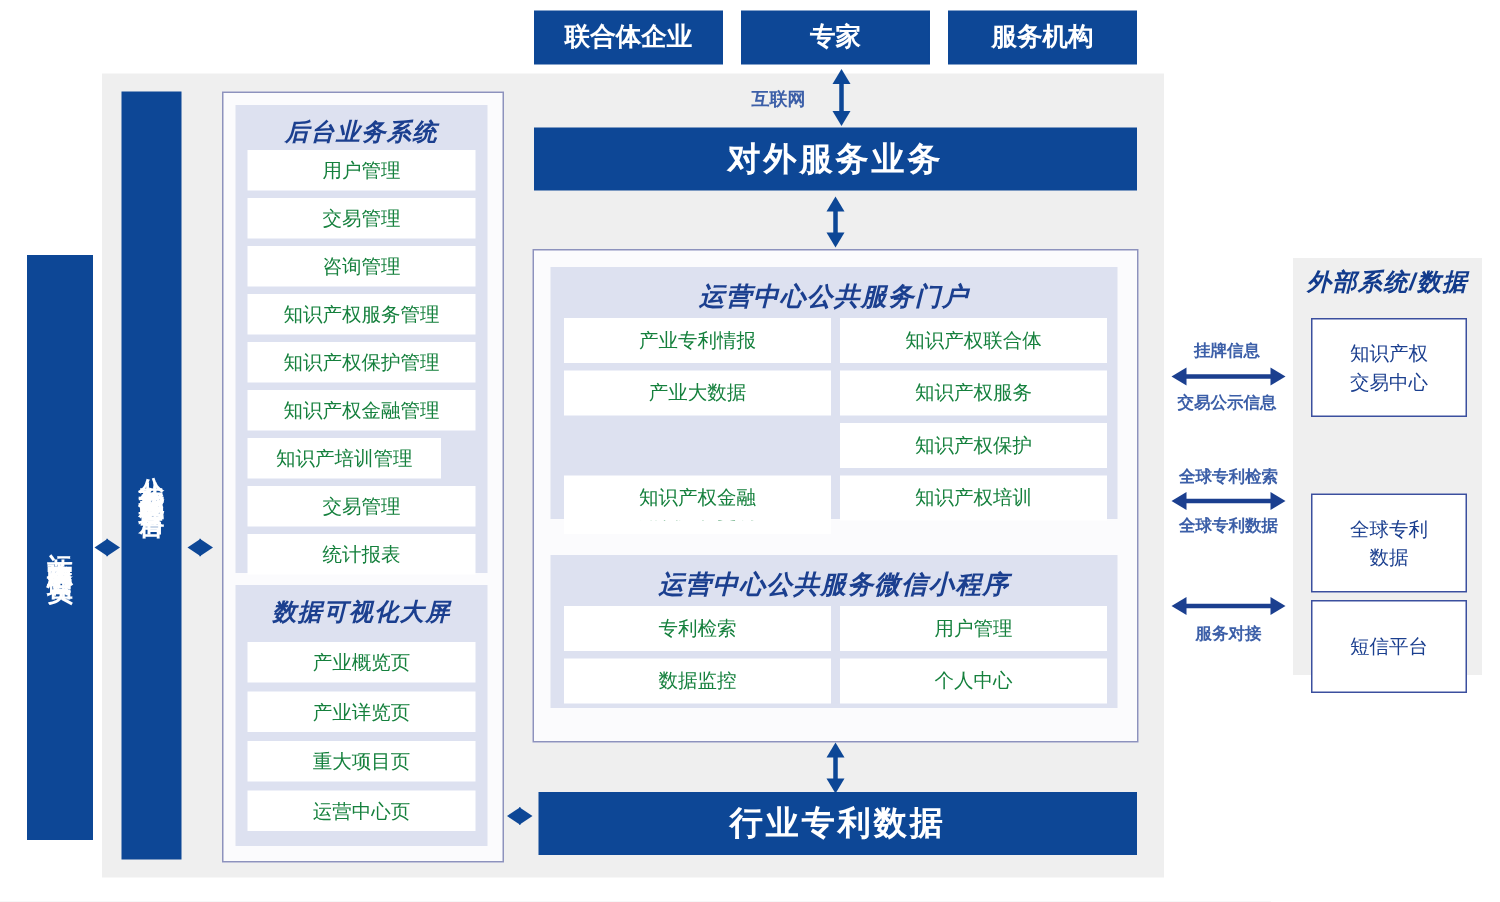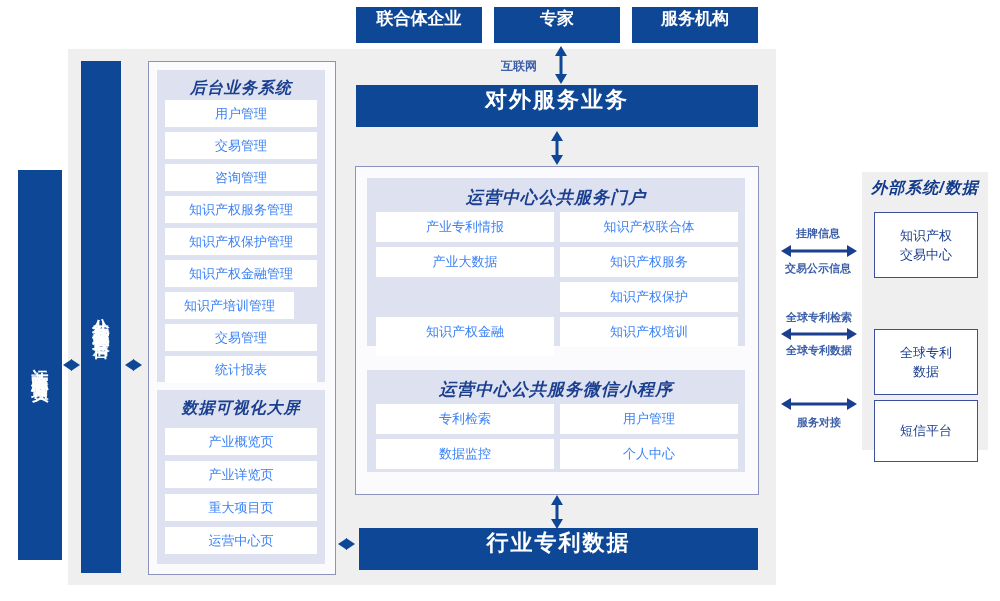--- a/index.html
+++ b/index.html
@@ -6,21 +6,21 @@
   body{
     width:1000px;height:601px;background:#ffffff;
     font-family:"Liberation Sans","DejaVu Sans",sans-serif;
     position:relative;overflow:hidden;
   }
   .stage{position:absolute;left:0;top:0;width:1000px;height:601px;}
 
   
   .blue{
     background:#0d4796;color:#ffffff;font-weight:bold;
-    display:flex;justify-content:center;
+    display:flex;align-items:center;justify-content:center;
     text-align:center;line-height:1.25;
     box-shadow:0 0 0 1px #0d4796;
   }
   .blue-top{font-size:17px;}
   .blue-wide{font-size:22px;letter-spacing:2px;}
 
   
   .gray-main{
     position:absolute;background:#efefef;
   }
@@ -31,21 +31,21 @@
     position:absolute;background:#fbfbfd;border:1px solid #8d92bd;
   }
   .group{
     position:absolute;background:#dde1f0;
   }
   .group-title{
     color:#1b3f8f;font-weight:bold;font-style:italic;
     text-align:center;letter-spacing:1px;
   }
   .cell{
-    position:absolute;background:#ffffff;color:#3b82f6;
+    position:absolute;background:#ffffff;color:#15803d;
     display:flex;align-items:center;justify-content:center;
     text-align:center;font-size:13px;
   }
 
   
   .vbar{
     position:absolute;background:#0d4796;color:#fff;font-weight:bold;
     display:flex;align-items:center;justify-content:center;
     writing-mode:vertical-rl;text-orientation:upright;
     letter-spacing:3px;font-size:17px;

